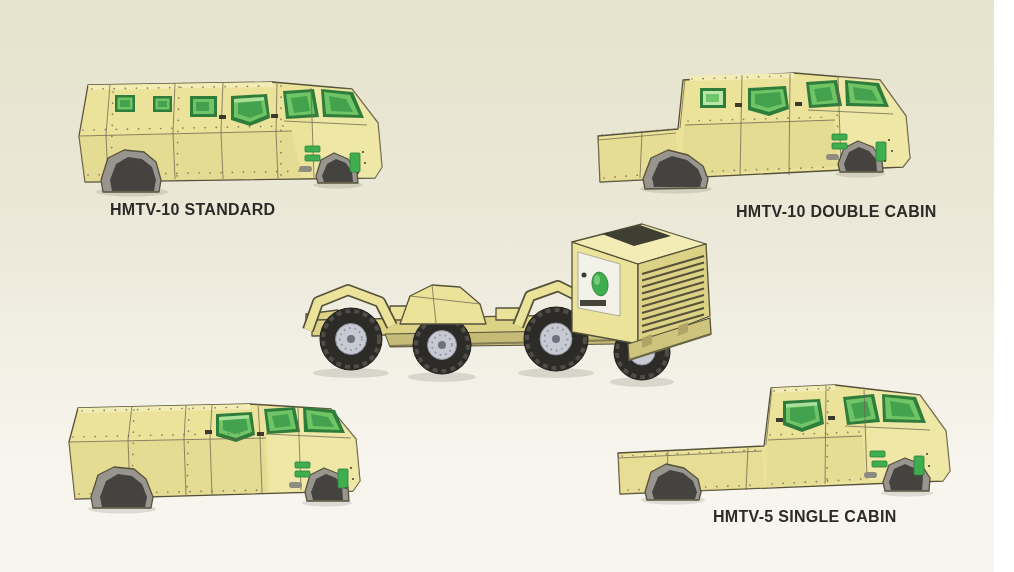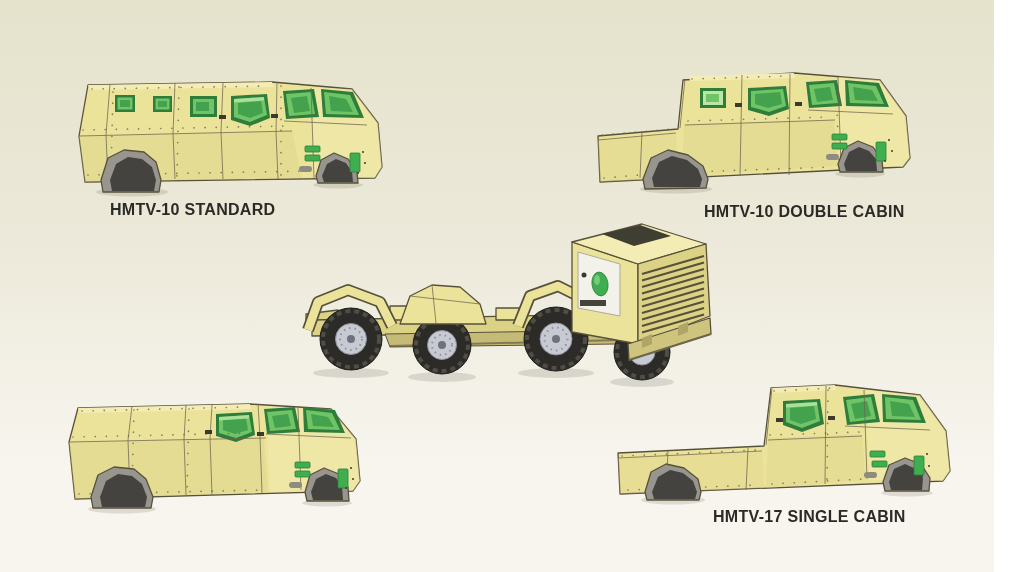--- a/index.html
+++ b/index.html
@@ -13,21 +13,21 @@
   #v-standard {left:62px;  top:68px;  width:332px;height:132px;}
   #v-double   {left:588px; top:58px;  width:356px;height:140px;}
   #v-chassis  {left:290px; top:212px; width:424px;height:178px;}
   #v-ambulance{left:54px;  top:382px; width:340px;height:134px;}
   #v-single   {left:608px; top:374px; width:352px;height:132px;}
   .caption{
     position:absolute;font-size:16px;font-weight:bold;letter-spacing:.3px;
     color:var(--label);white-space:nowrap;
   }
   #lbl-standard {left:110px;top:201px;}
-  #lbl-double   {left:704px;top:203px;}
+  #lbl-double   {left:736px;top:203px;}
   #lbl-ambulance{left:112px;top:514px;}
   #lbl-single   {left:713px;top:508px;}
 
   
   .fb  {fill:var(--body);}
   .fb2 {fill:var(--body-shade);}
   .fb3 {fill:var(--body-light);}
   .po  {stroke:var(--outline);stroke-width:1.3;stroke-linejoin:round;}
   .sl  {stroke:var(--seam);stroke-width:.9;fill:none;opacity:.85;}
   .rv  {stroke:var(--rivet);stroke-width:1.7;stroke-dasharray:.1 11;stroke-linecap:round;fill:none;opacity:.8;}
@@ -392,15 +392,15 @@
         <rect class="acc" x="306" y="82" width="10" height="19" rx="1"></rect>
         <circle class="hnd" cx="319" cy="80" r="1"></circle>
           <circle class="hnd" cx="321" cy="92" r="1"></circle>
           <circle class="hnd" cx="314" cy="102" r="1"></circle>
       </g>
     </svg>
   </figure>
 
   <div class="caption" id="lbl-standard">HMTV-10 STANDARD</div>
   <div class="caption" id="lbl-double">HMTV-10 DOUBLE CABIN</div>
-  <div class="caption" id="lbl-single">HMTV-17 SINGLE CABIN</div>
+  <div class="caption" id="lbl-single">HMTV-5 SINGLE CABIN</div>
 
 </div>
 
 </body></html>

